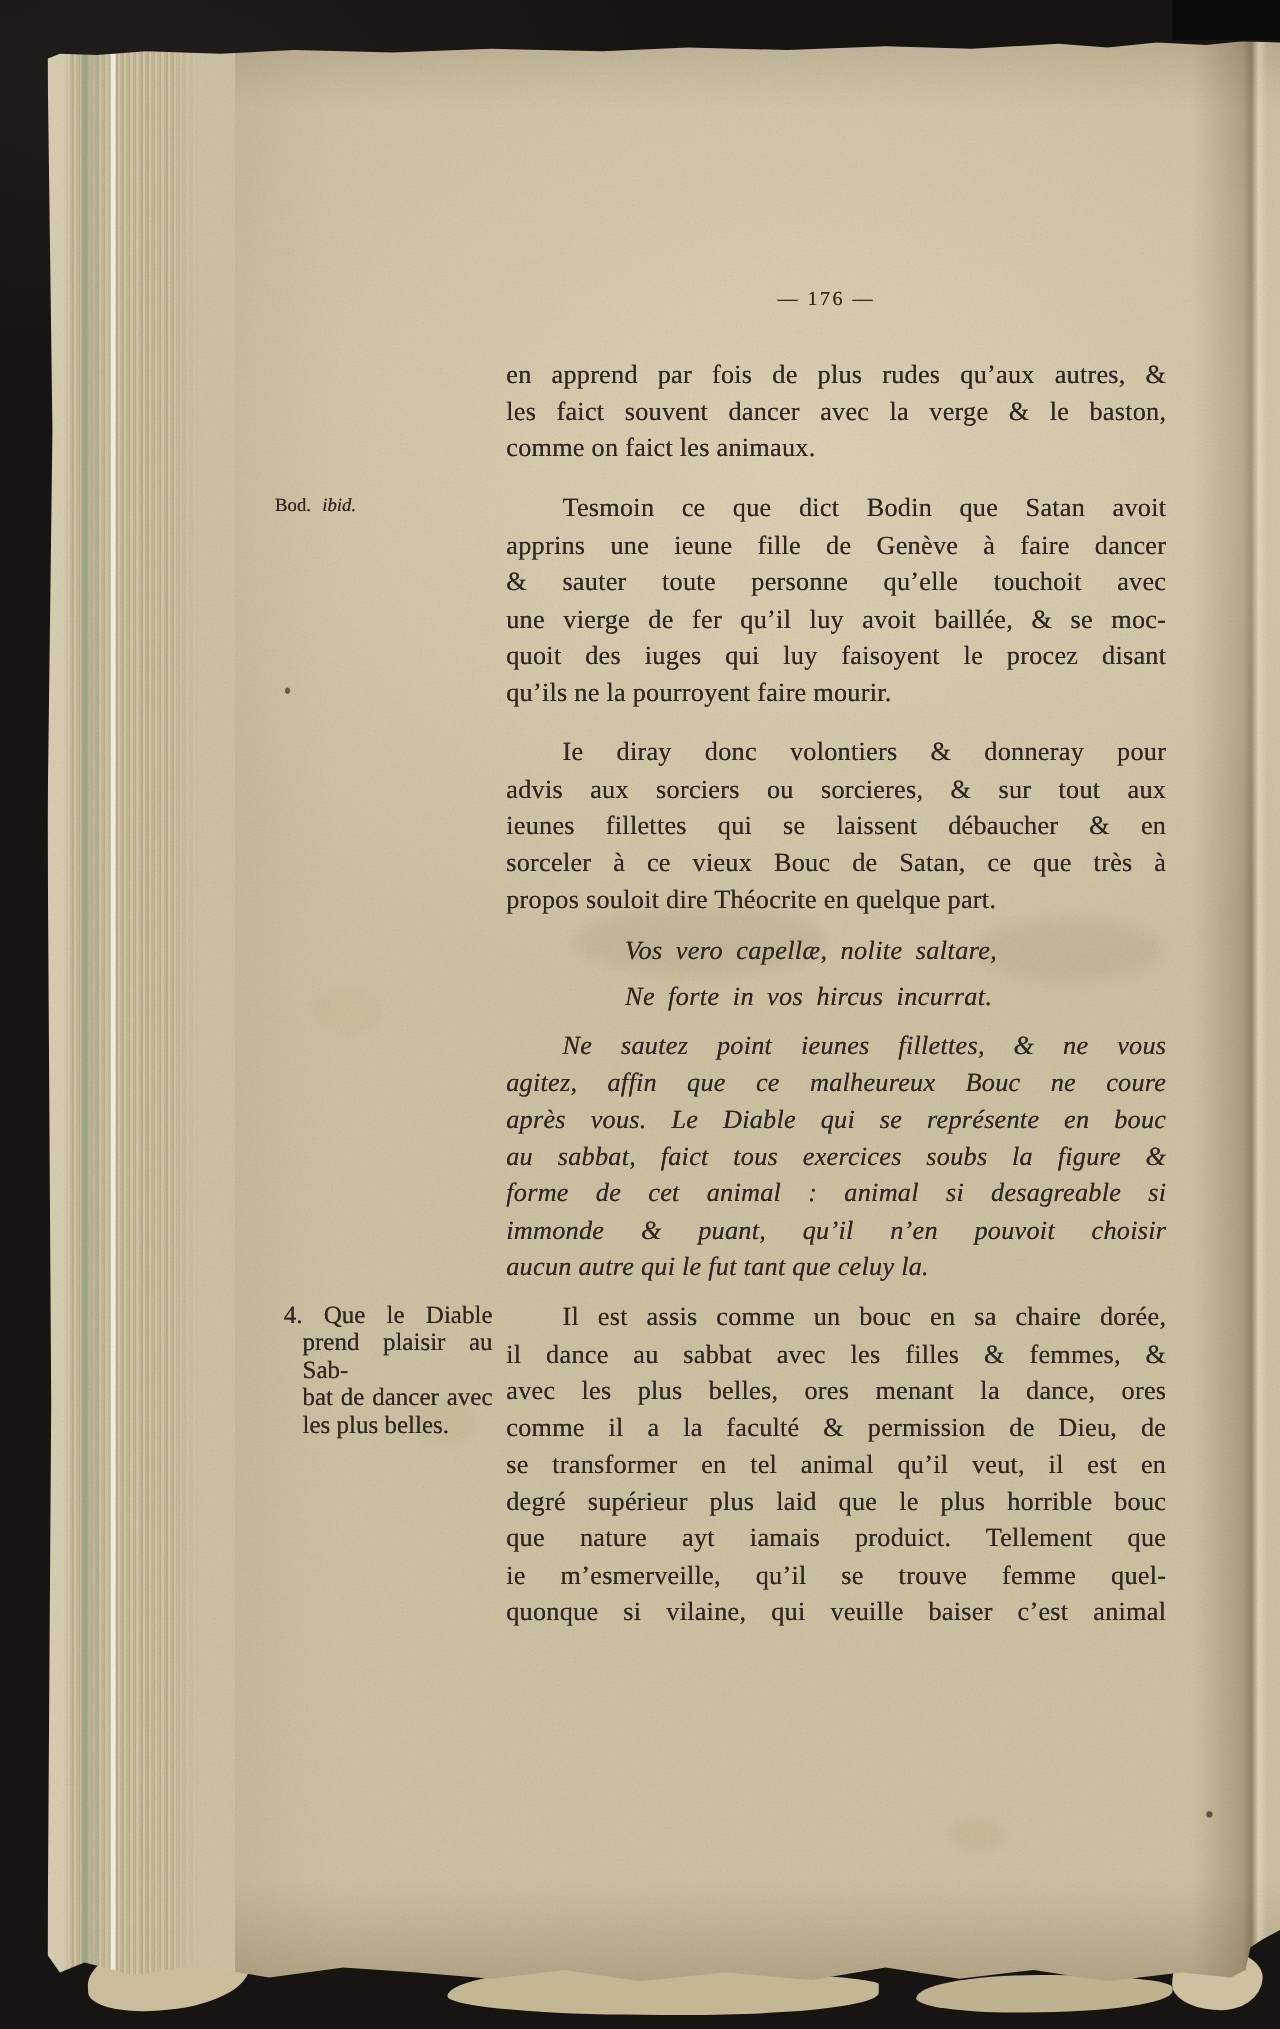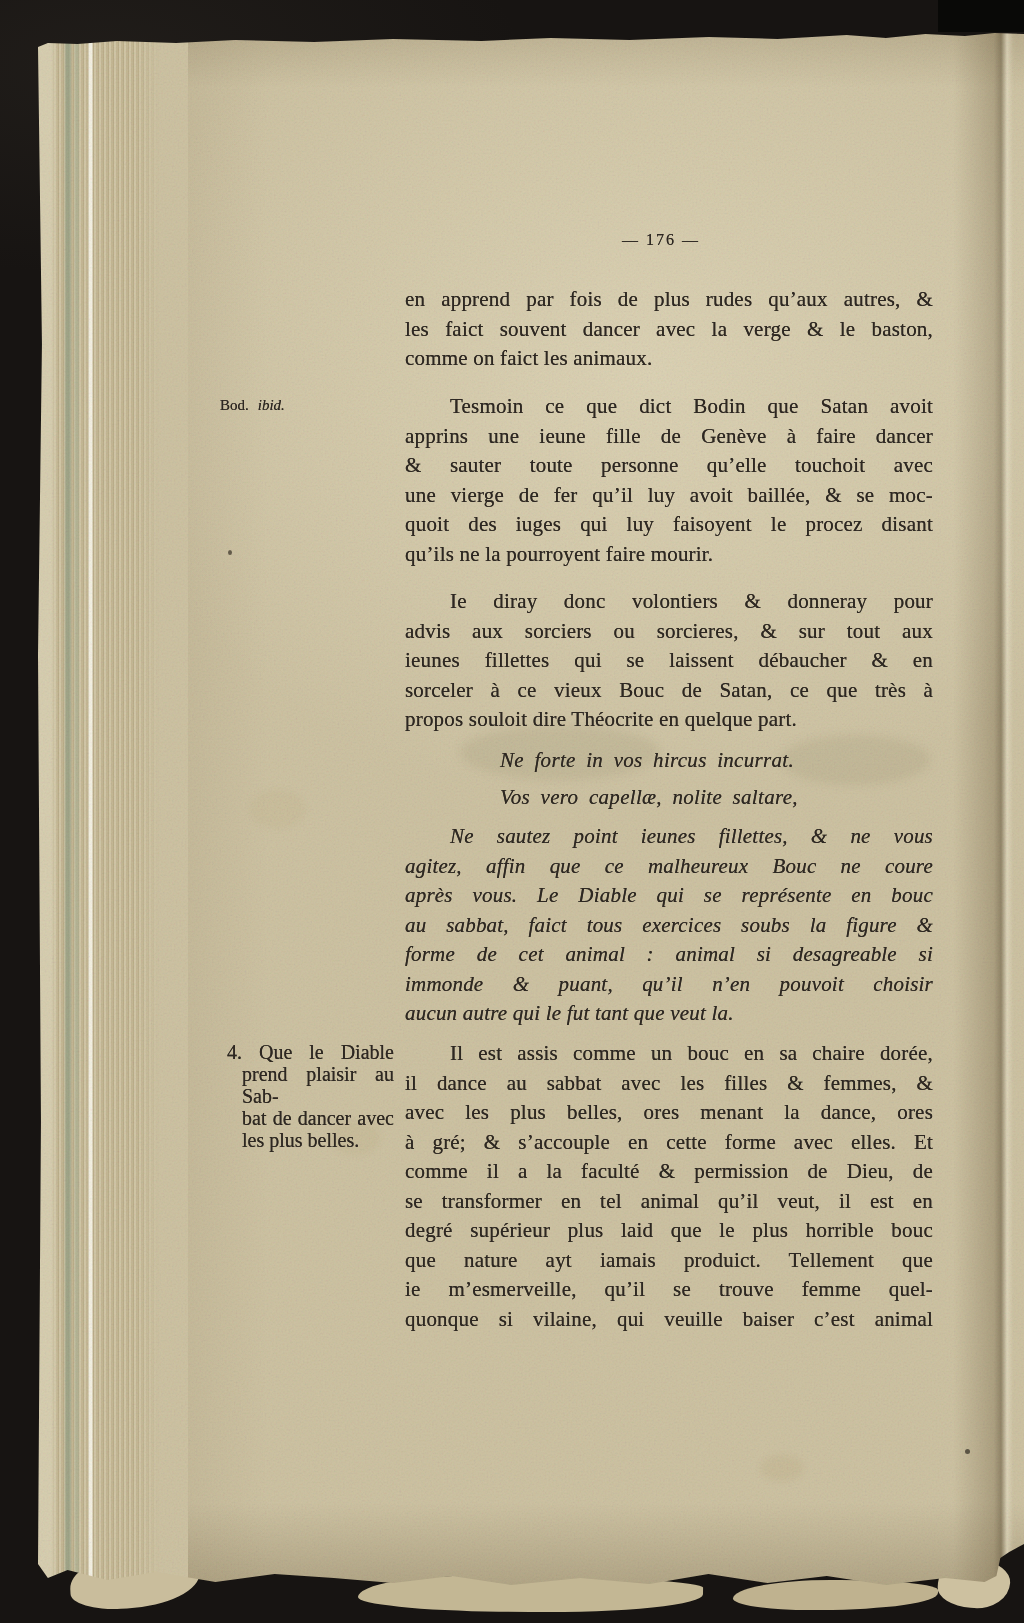--- a/index.html
+++ b/index.html
@@ -129,37 +129,36 @@
         <div class="mnote-ref"><span class="rm">Bod.</span><span class="it">ibid.</span></div>
       </div>
       <div class="block" style="top: 356px;">
         <div class="bl ind">Ie diray donc volontiers &amp; donneray pour</div>
         <div class="bl">advis aux sorciers ou sorcieres, &amp; sur tout aux</div>
         <div class="bl">ieunes fillettes qui se laissent débaucher &amp; en</div>
         <div class="bl">sorceler à ce vieux Bouc de Satan, ce que très à</div>
         <div class="bl lastline">propos souloit dire Théocrite en quelque part.</div>
       </div>
       <div class="block" style="top: 511px;">
+        <div class="vline">Vos vero capellæ, nolite saltare,</div>
         <div class="vline">Ne forte in vos hircus incurrat.</div>
-        <div class="vline">Vos vero capellæ, nolite saltare,</div>
       </div>
       <div class="block" style="top: 591px; font-style: italic;">
         <div class="bl ind">Ne sautez point ieunes fillettes, &amp; ne vous</div>
         <div class="bl">agitez, affin que ce malheureux Bouc ne coure</div>
         <div class="bl">après vous. Le Diable qui se représente en bouc</div>
         <div class="bl">au sabbat, faict tous exercices soubs la figure &amp;</div>
         <div class="bl">forme de cet animal : animal si desagreable si</div>
         <div class="bl">immonde &amp; puant, qu’il n’en pouvoit choisir</div>
-        <div class="bl lastline">aucun autre qui le fut tant que veut la.</div>
+        <div class="bl lastline">aucun autre qui le fut tant que celuy la.</div>
       </div>
       <div class="block" style="top: 808px;">
         <div class="bl ind">Il est assis comme un bouc en sa chaire dorée,</div>
         <div class="bl">il dance au sabbat avec les filles &amp; femmes, &amp;</div>
         <div class="bl">avec les plus belles, ores menant la dance, ores</div>
-        <div class="bl">à gré; &amp; s’accouple en cette forme avec elles. Et</div>
         <div class="bl">comme il a la faculté &amp; permission de Dieu, de</div>
         <div class="bl">se transformer en tel animal qu’il veut, il est en</div>
         <div class="bl">degré supérieur plus laid que le plus horrible bouc</div>
         <div class="bl">que nature ayt iamais produict. Tellement que</div>
         <div class="bl">ie m’esmerveille, qu’il se trouve femme quel-</div>
         <div class="bl">quonque si vilaine, qui veuille baiser c’est animal</div>
         <div class="mnote-num">
           <div class="mn-line">4. Que le Diable</div>
           <div class="mn-line mn-rest">prend plaisir au Sab-</div>
           <div class="mn-line mn-rest">bat de dancer avec</div>

